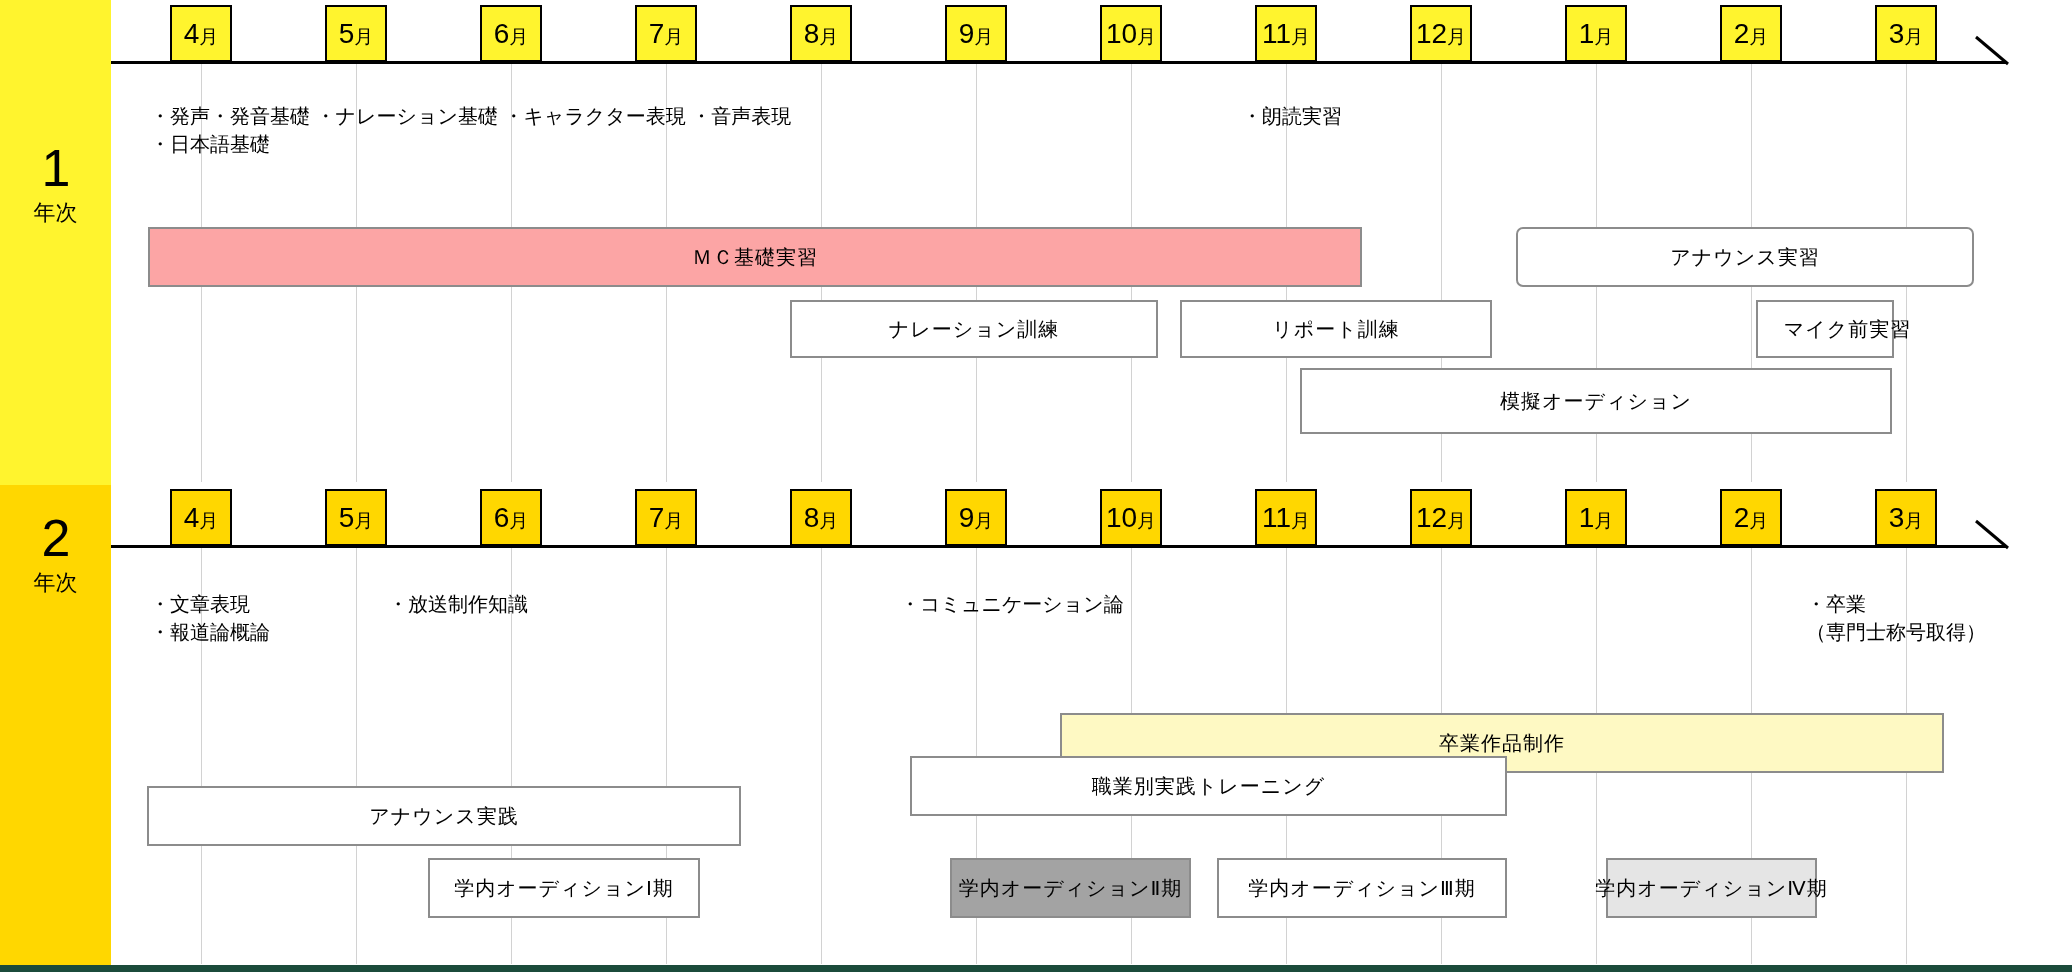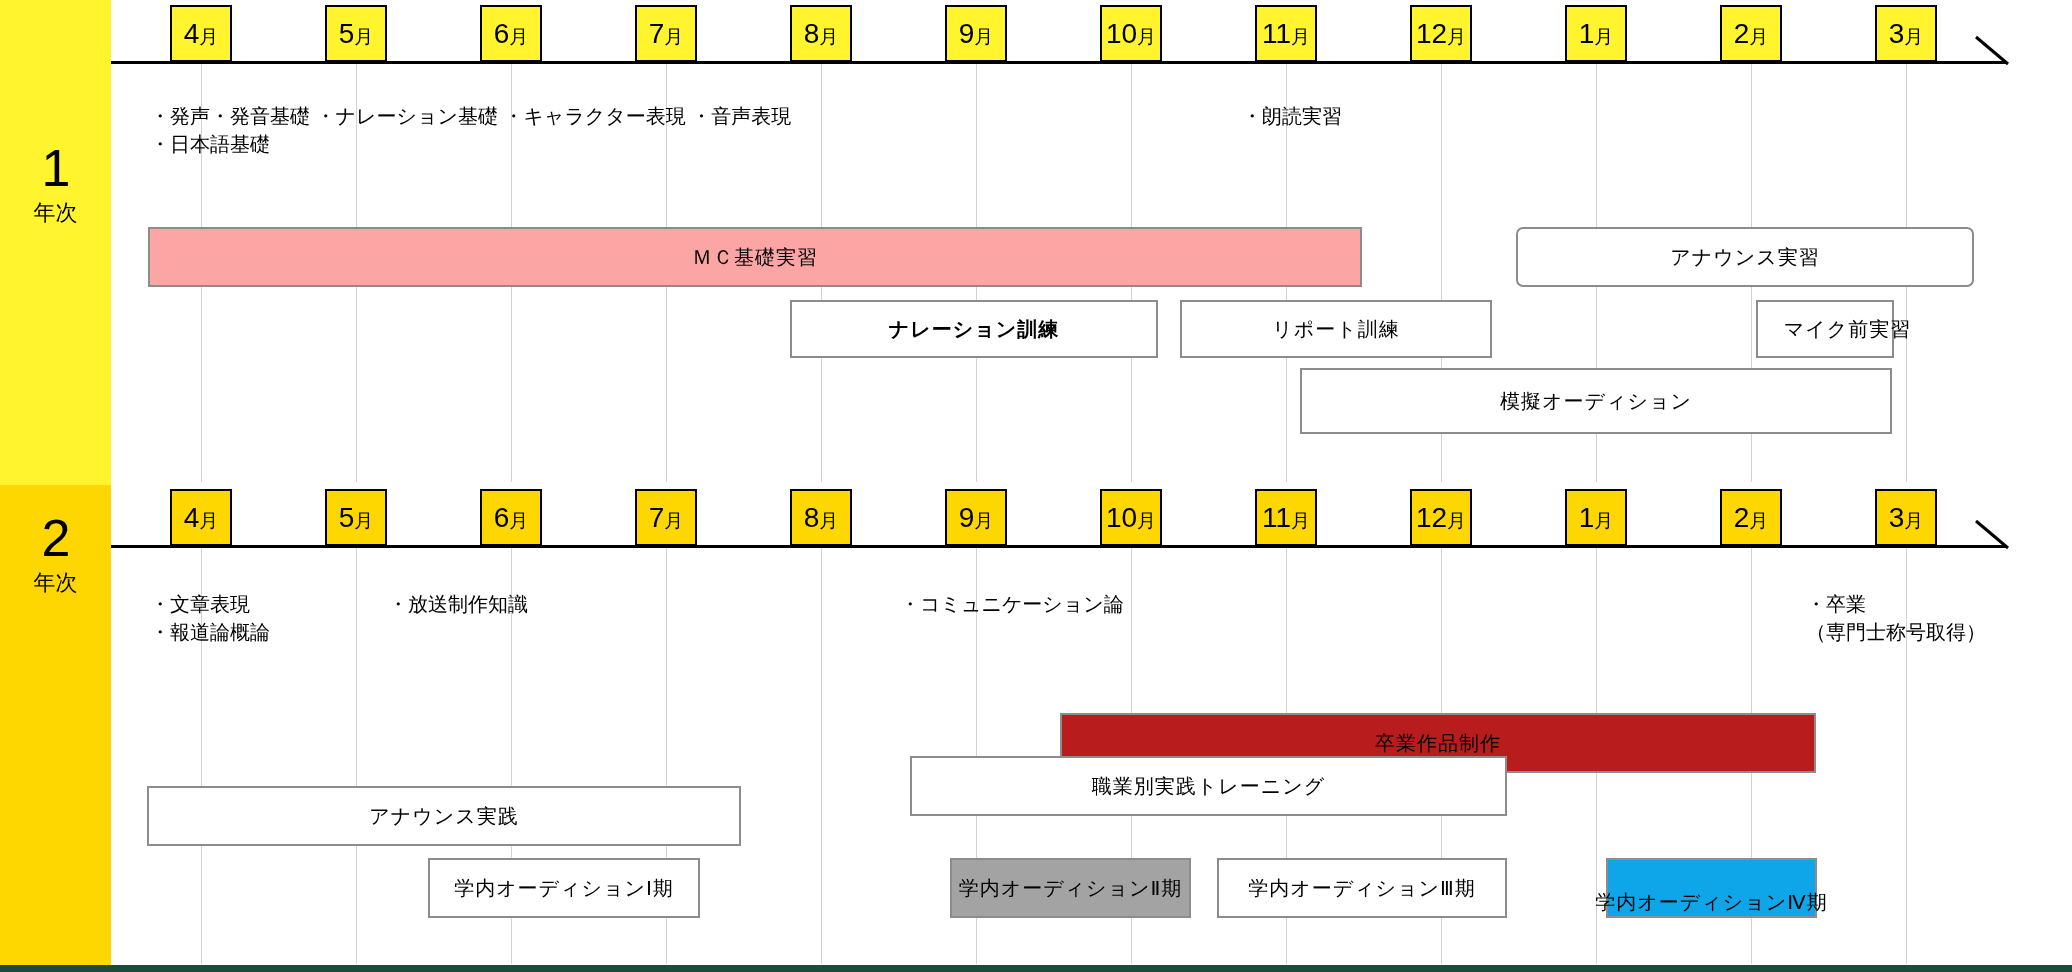--- a/index.html
+++ b/index.html
@@ -107,21 +107,21 @@
       </div>
       <div class="note" style="left: 150px; top: 106px;">・発声・発音基礎 ・ナレーション基礎 ・キャラクター表現 ・音声表現</div>
       <div class="note" style="left: 150px; top: 134px;">・日本語基礎</div>
       <div class="note" style="left: 1242px; top: 106px;">・朗読実習</div>
       <div class="course-bar" style="left: 148px; top: 227px; width: 1214px; height: 60px; border-color: rgb(140, 140, 140); background: #fca5a5;">
         <span class="course-bar-label">ＭＣ基礎実習</span>
       </div>
       <div class="course-bar" style="left: 1516px; top: 227px; width: 458px; height: 60px; border-color: rgb(140, 140, 140); background: rgb(255, 255, 255); border-radius: 7px;">
         <span class="course-bar-label">アナウンス実習</span>
       </div>
-      <div class="course-bar" style="left: 790px; top: 300px; width: 368px; height: 58px; border-color: rgb(140, 140, 140); background: rgb(255, 255, 255); font-weight: bold;">
+      <div class="course-bar" style="left: 790px; top: 300px; width: 368px; height: 58px; border-color: rgb(140, 140, 140); background: rgb(255, 255, 255);">
         <span class="course-bar-label">ナレーション訓練</span>
       </div>
       <div class="course-bar" style="left: 1180px; top: 300px; width: 312px; height: 58px; border-color: rgb(140, 140, 140); background: rgb(255, 255, 255);">
         <span class="course-bar-label">リポート訓練</span>
       </div>
       <div class="course-bar" style="left: 1756px; top: 300px; width: 138px; height: 58px; border-color: rgb(140, 140, 140); background: rgb(255, 255, 255); padding-left: 45px;">
         <span class="course-bar-label">マイク前実習</span>
       </div>
       <div class="course-bar" style="left: 1300px; top: 368px; width: 592px; height: 66px; border-color: rgb(140, 140, 140); background: rgb(255, 255, 255);">
         <span class="course-bar-label">模擬オーディション</span>
@@ -198,37 +198,37 @@
       <div class="month-box" style="left: 1875px; top: 489px; width: 62px; height: 57px; background: rgb(255, 215, 0);">
         <span class="month-num">3</span>
         <span class="month-suffix">月</span>
       </div>
       <div class="note" style="left: 150px; top: 594px;">・文章表現</div>
       <div class="note" style="left: 150px; top: 622px;">・報道論概論</div>
       <div class="note" style="left: 388px; top: 594px;">・放送制作知識</div>
       <div class="note" style="left: 900px; top: 594px;">・コミュニケーション論</div>
       <div class="note" style="left: 1806px; top: 594px;">・卒業</div>
       <div class="note" style="left: 1806px; top: 622px;">（専門士称号取得）</div>
-      <div class="course-bar" style="left: 1060px; top: 713px; width: 756px; height: 60px; border-color: rgb(140, 140, 140); background: #b91c1c;">
+      <div class="course-bar" style="left: 1060px; top: 713px; width: 884px; height: 60px; border-color: rgb(140, 140, 140); background: #fef9c3;">
         <span class="course-bar-label">卒業作品制作</span>
       </div>
       <div class="course-bar" style="left: 147px; top: 786px; width: 594px; height: 60px; border-color: rgb(140, 140, 140); background: rgb(255, 255, 255);">
         <span class="course-bar-label">アナウンス実践</span>
       </div>
       <div class="course-bar" style="left: 910px; top: 756px; width: 597px; height: 60px; border-color: rgb(140, 140, 140); background: rgb(255, 255, 255);">
         <span class="course-bar-label">職業別実践トレーニング</span>
       </div>
       <div class="course-bar" style="left: 428px; top: 858px; width: 272px; height: 60px; border-color: rgb(140, 140, 140); background: rgb(255, 255, 255);">
         <span class="course-bar-label">学内オーディションⅠ期</span>
       </div>
       <div class="course-bar" style="left: 950px; top: 858px; width: 241px; height: 60px; border-color: rgb(140, 140, 140); background: #a3a3a3;">
         <span class="course-bar-label">学内オーディションⅡ期</span>
       </div>
       <div class="course-bar" style="left: 1217px; top: 858px; width: 290px; height: 60px; border-color: rgb(140, 140, 140); background: rgb(255, 255, 255);">
         <span class="course-bar-label">学内オーディションⅢ期</span>
       </div>
-      <div class="course-bar" style="left: 1606px; top: 858px; width: 211px; height: 60px; border-color: rgb(140, 140, 140); background: #0ea5e9; align-items: flex-end;">
+      <div class="course-bar" style="left: 1606px; top: 858px; width: 211px; height: 60px; border-color: rgb(140, 140, 140); background: #e5e5e5;">
         <span class="course-bar-label">学内オーディションⅣ期</span>
       </div>
     </div>
 
   <div class="footer-strip" style="height: 7px; background: rgb(27, 75, 59);"></div>
 </div>
 
 </body></html>

